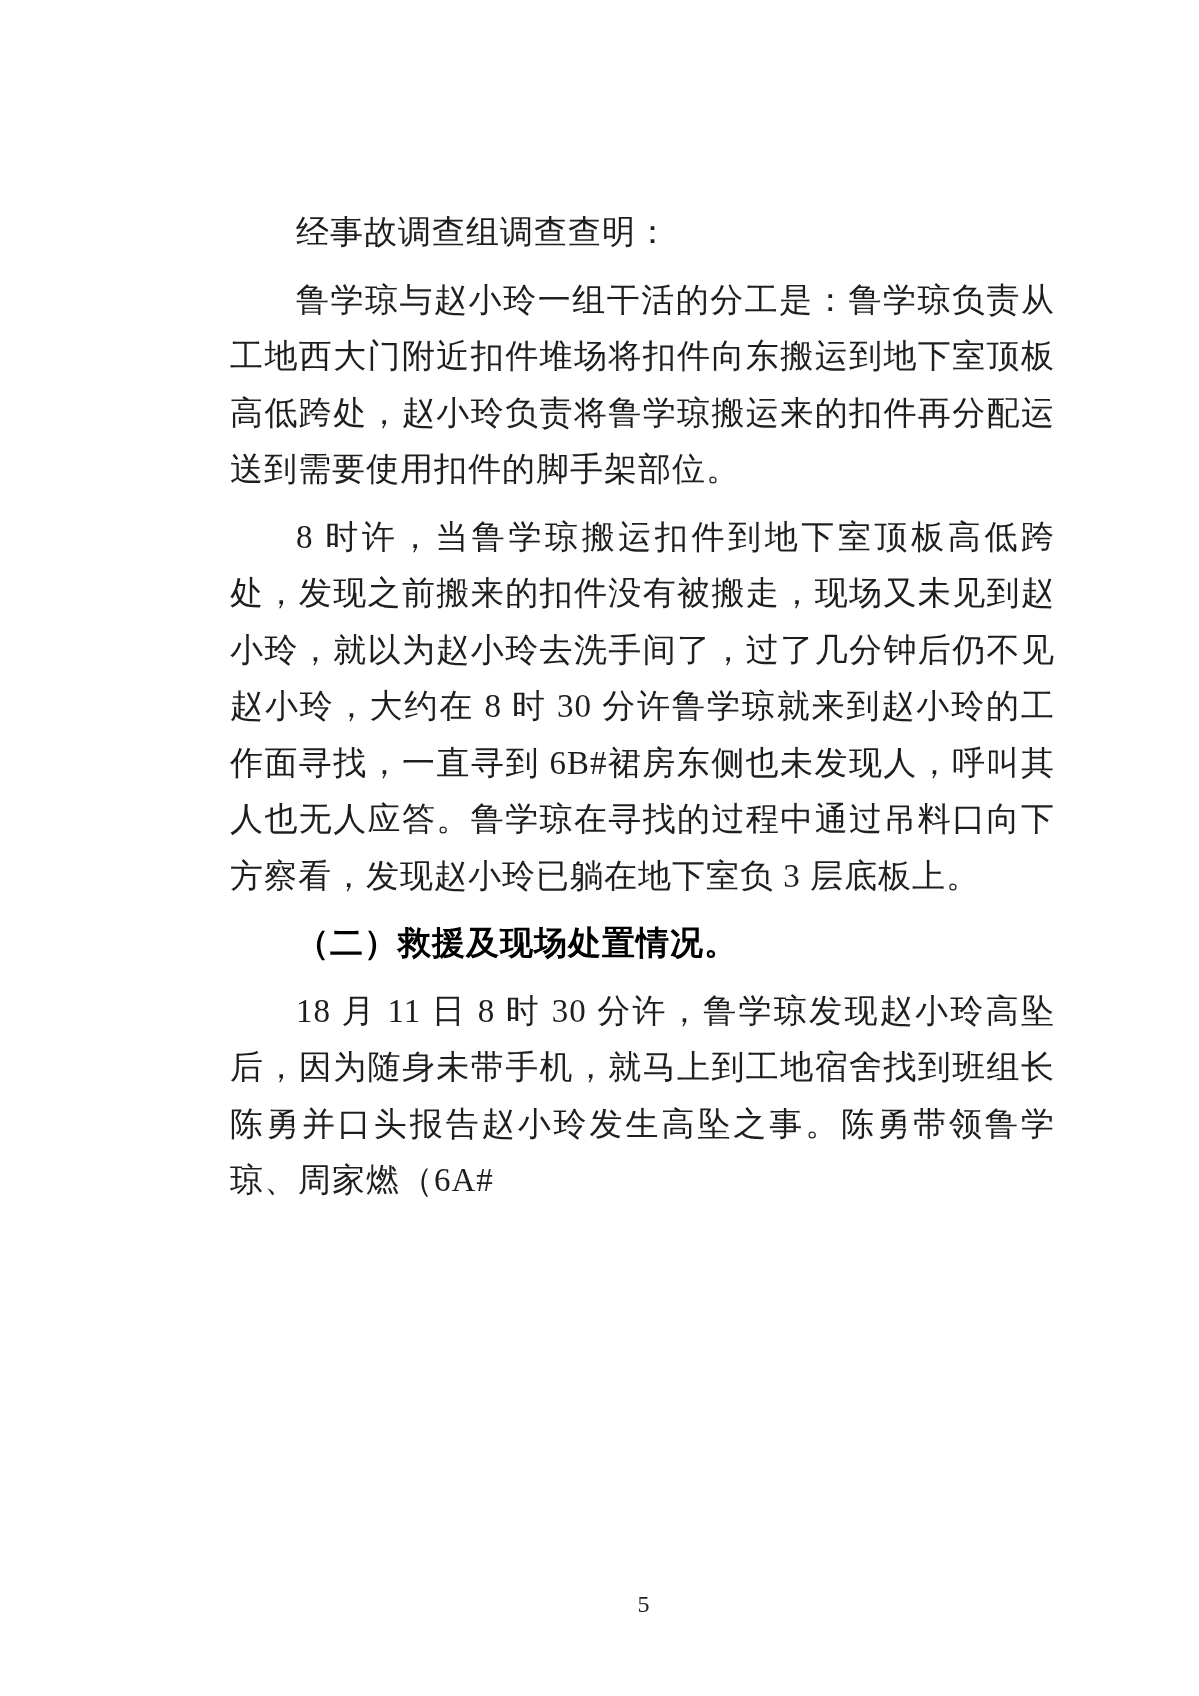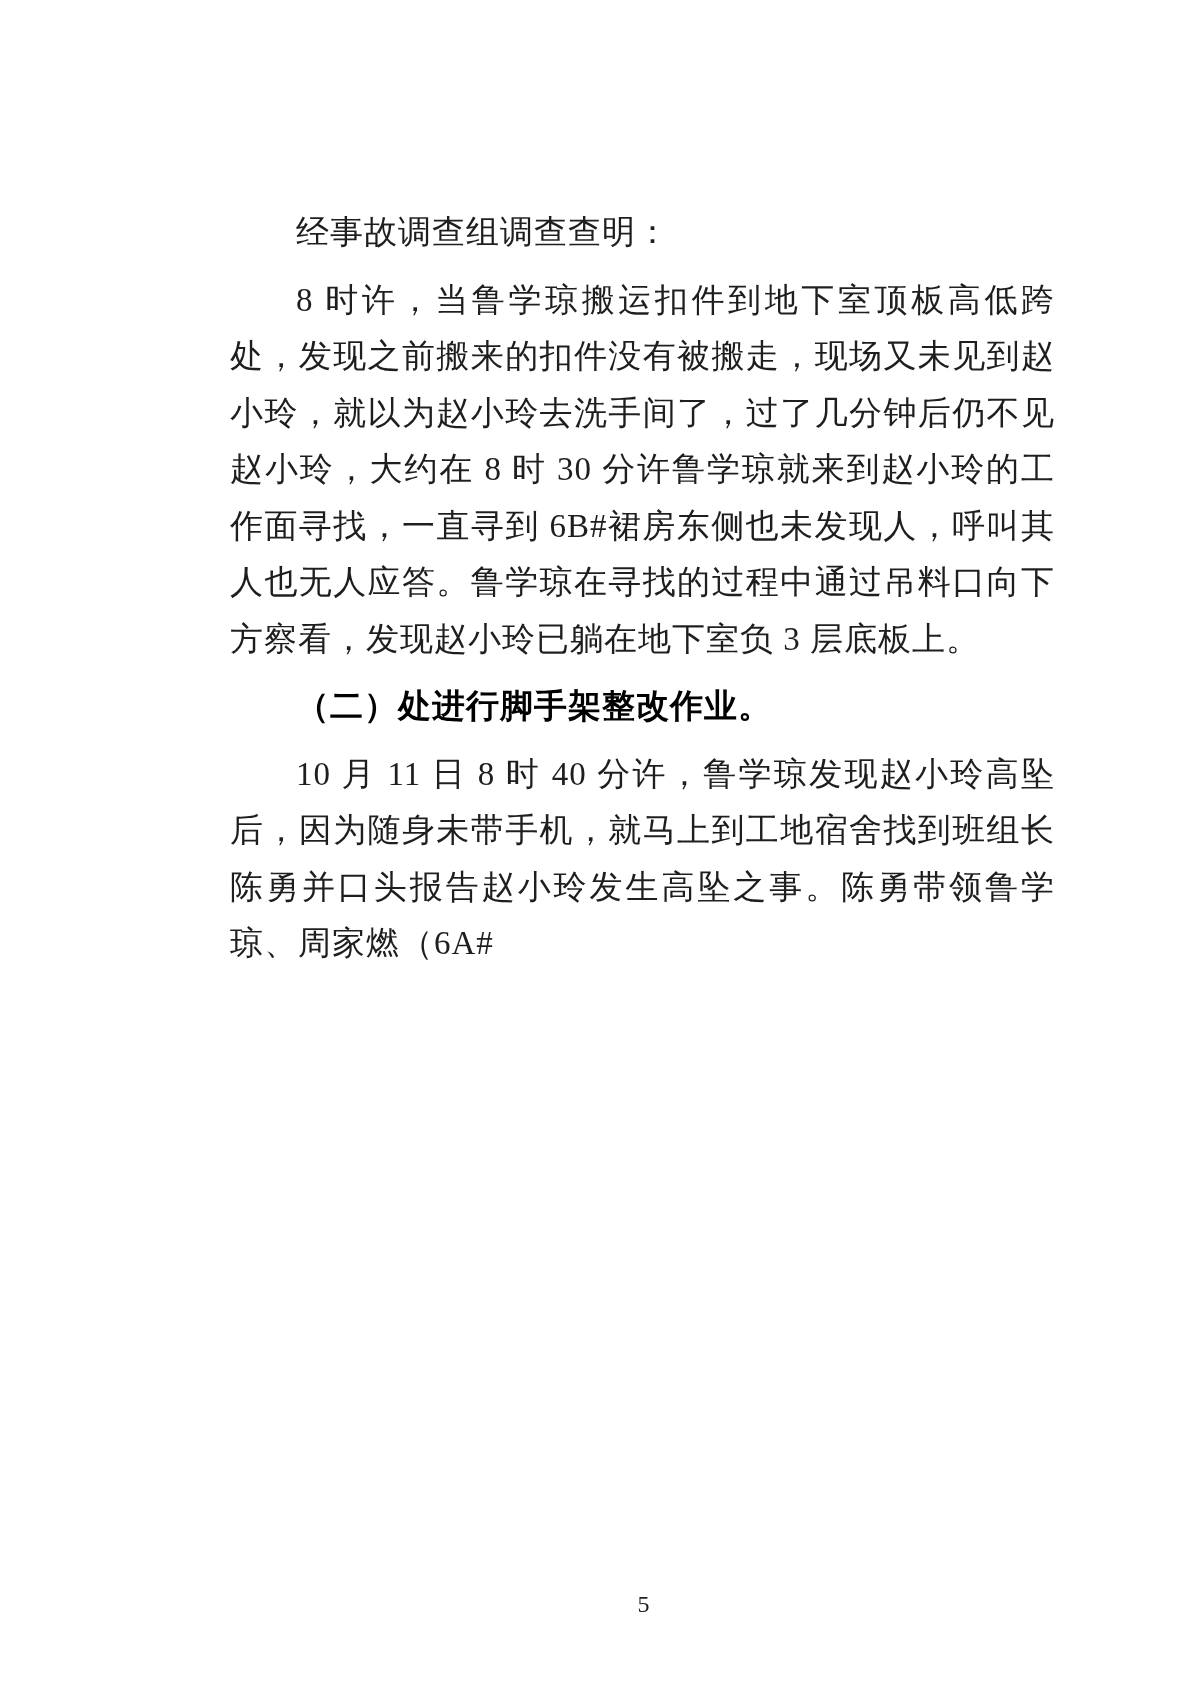--- a/index.html
+++ b/index.html
@@ -62,24 +62,25 @@
 </head>
 <body>
 
 <div class="page">
 
   <div class="content">
 
     <p class="para">经事故调查组调查查明：</p>
 
 
+    <p class="para">鲁学琼与赵小玲一组干活的分工是：鲁学琼负责从工地西大门附近扣件堆场将扣件向东搬运到地下室顶板高低跨处，赵小玲负责将鲁学琼搬运来的扣件再分配运送到需要使用扣件的脚手架部位。</p>
 
     <p class="para">8 时许，当鲁学琼搬运扣件到地下室顶板高低跨处，发现之前搬来的扣件没有被搬走，现场又未见到赵小玲，就以为赵小玲去洗手间了，过了几分钟后仍不见赵小玲，大约在 8 时 30 分许鲁学琼就来到赵小玲的工作面寻找，一直寻到 6B#裙房东侧也未发现人，呼叫其人也无人应答。鲁学琼在寻找的过程中通过吊料口向下方察看，发现赵小玲已躺在地下室负 3 层底板上。</p>
 
-    <h2 class="heading">（二）处进行脚手架整改作业。</h2>
+    <h2 class="heading">（二）救援及现场处置情况。</h2>
 
-    <p class="para">10 月 11 日 8 时 40 分许，鲁学琼发现赵小玲高坠后，因为随身未带手机，就马上到工地宿舍找到班组长陈勇并口头报告赵小玲发生高坠之事。陈勇带领鲁学琼、周家燃（6A#</p>
+    <p class="para">18 月 11 日 8 时 30 分许，鲁学琼发现赵小玲高坠后，因为随身未带手机，就马上到工地宿舍找到班组长陈勇并口头报告赵小玲发生高坠之事。陈勇带领鲁学琼、周家燃（6A#</p>
 
   </div>
 
   <div class="page-number">5</div>
 
 </div>
 
 </body></html>

